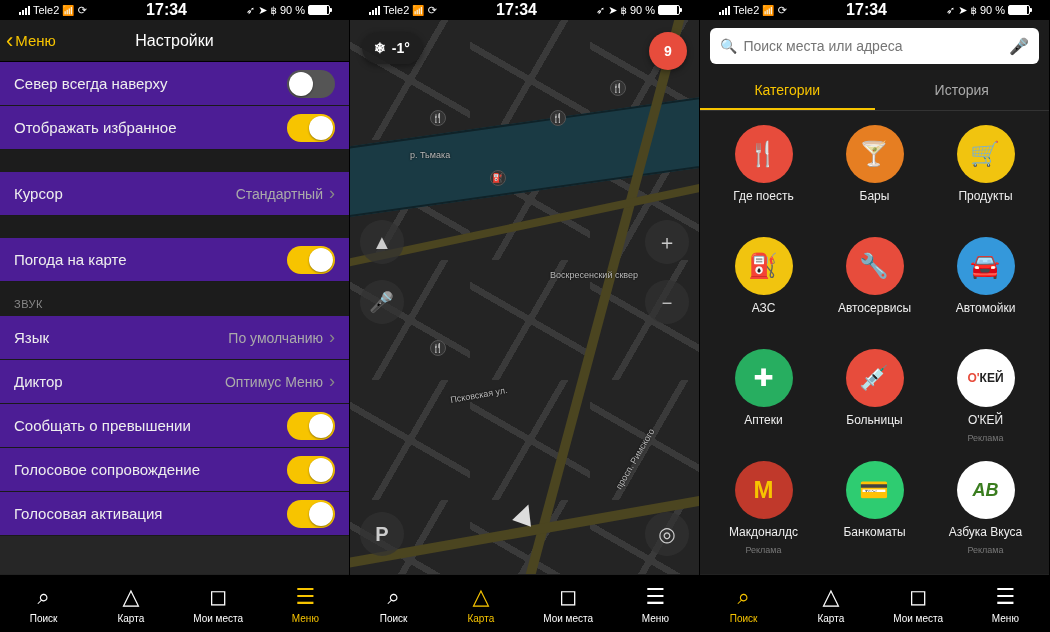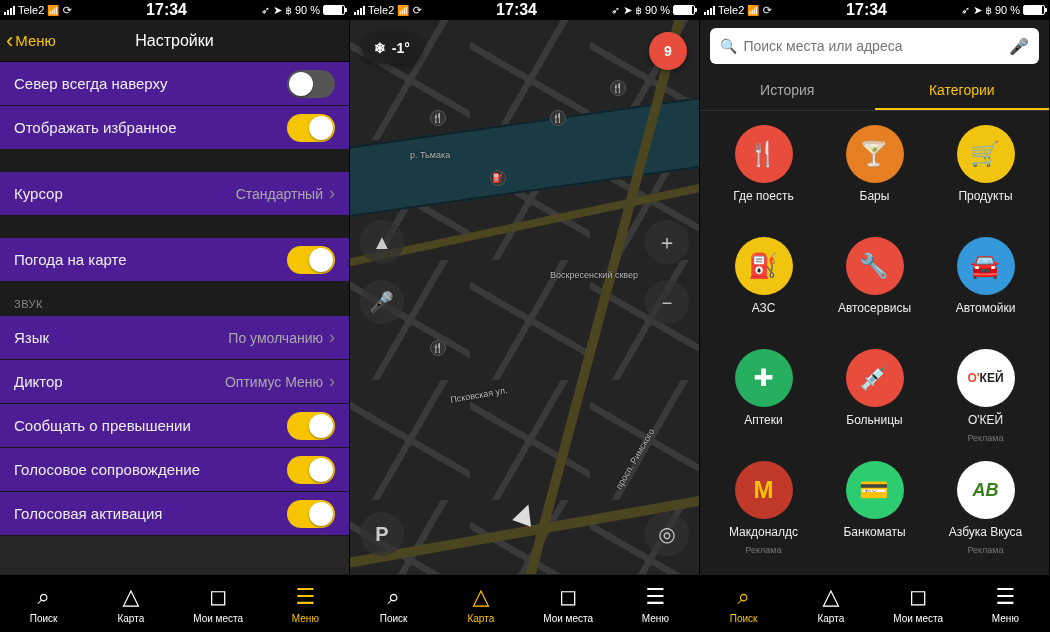--- a/index.html
+++ b/index.html
@@ -17,21 +17,21 @@
     display: flex; flex-direction: column;
     position: relative;
     border-right: 1px solid #000;
   }
   
   .status-bar {
     height: 20px;
     display: flex; align-items: center;
     justify-content: space-between;
     font-size: 11px; color: #fff;
-    padding: 0 4px;
+    padding: 0 19px;
     background: #000;
   }
   .sb-left, .sb-right { display: flex; align-items: center; gap: 3px; }
   .sb-center { font-weight: 600; font-size: 16px; }
   .signal-bars { display: inline-flex; align-items: flex-end; gap: 1px; }
   .signal-bars span { width: 2px; background: #fff; }
   .signal-bars span:nth-child(1){height:3px} .signal-bars span:nth-child(2){height:5px}
   .signal-bars span:nth-child(3){height:7px} .signal-bars span:nth-child(4){height:9px}
   .wifi-icon, .bt-icon, .arrow-icon, .comp-icon, .lock-icon { font-size: 10px; }
   .battery { width: 22px; height: 10px; border:1px solid #fff; border-radius:2px; position:relative; }
@@ -401,22 +401,22 @@
 
   <div class="search-wrap">
     <div class="search-box">
       <span class="mag-icon">🔍</span>
       <input type="text" placeholder="Поиск места или адреса" style="">
       <span class="mic-icon">🎤</span>
     </div>
   </div>
 
   <div class="seg-tabs">
+    <div class="seg-tab active">Категории</div>
     <div class="seg-tab">История</div>
-    <div class="seg-tab active">Категории</div>
   </div>
 
   <div class="cat-grid">
     <div class="cat">
       <div class="cat-circle c-red">🍴</div>
       <div class="cat-label">Где поесть</div>
     </div>
     <div class="cat">
       <div class="cat-circle c-orange">🍸</div>
       <div class="cat-label">Бары</div>

